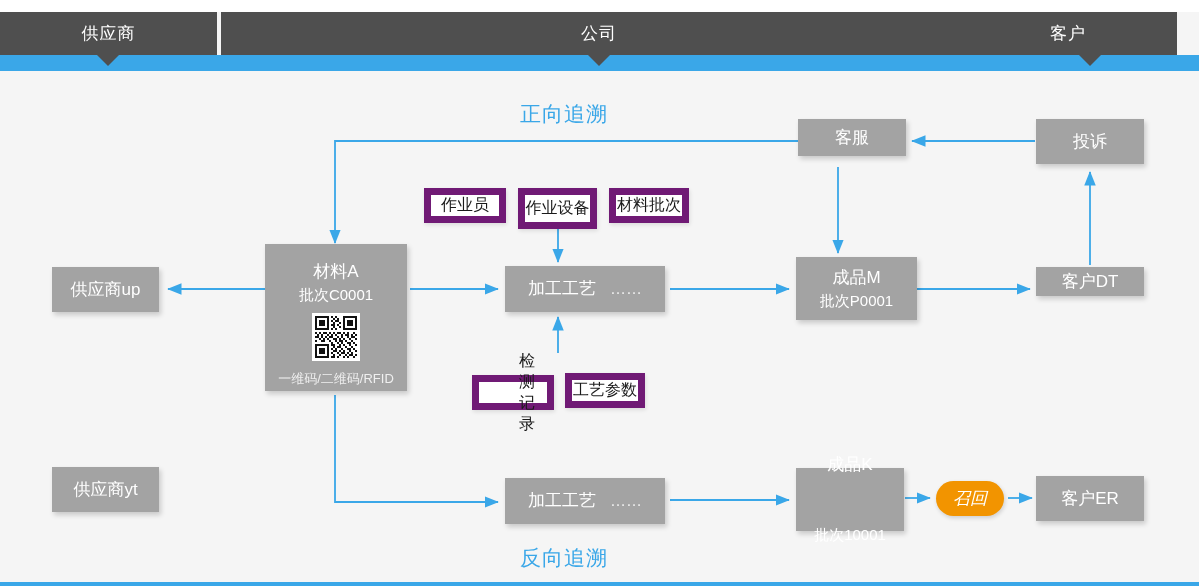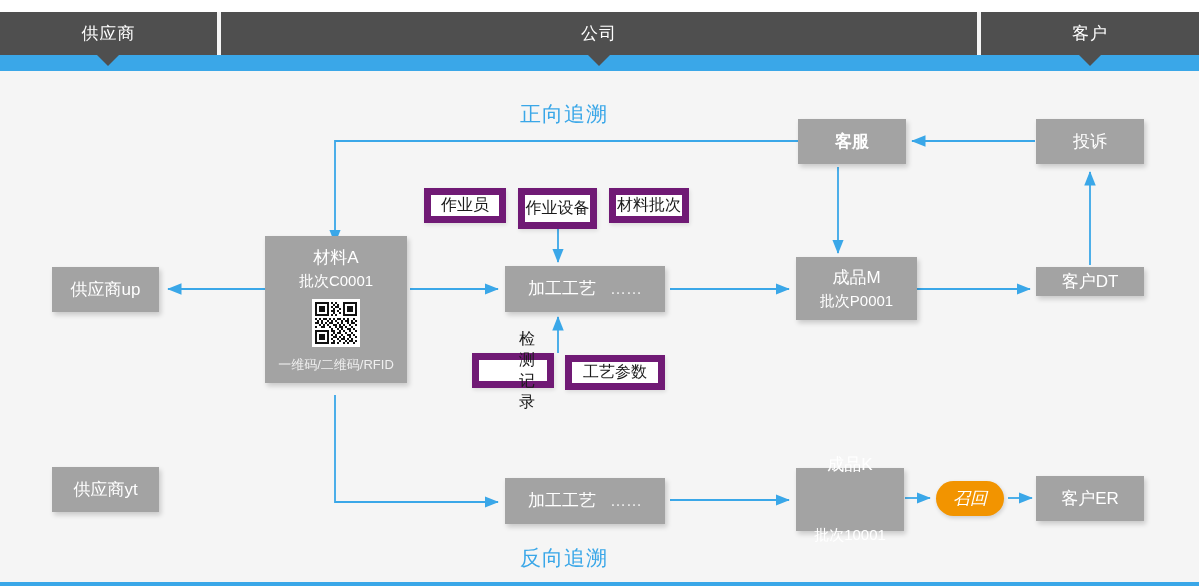--- a/index.html
+++ b/index.html
@@ -27,21 +27,21 @@
     background: #4f4f4f;
     color: #ffffff;
     display: flex;
     align-items: center;
     justify-content: center;
     font-size: 17px;
     letter-spacing: 1px;
   }
   .lane-supplier { left: 0;    width: 217px; }
   .lane-company  { left: 221px; width: 756px; }
-  .lane-customer { left: 981px; width: 218px; }
+  .lane-customer { left: 959px; width: 218px; }
 
   .blue-strip {
     position: absolute;
     left: 0;
     width: 1199px;
     height: 16px;
     background: #3aa7e8;
   }
   .blue-strip.top    { top: 43px; }
   .blue-strip.bottom { top: 570px; }
@@ -206,21 +206,21 @@
   <div class="caption" style="left:520px; top:532px;">反向追溯</div>
 
   <div class="node" style="left:52px; top:455px; width:107px; height:45px;">
     <span class="t1">供应商yt</span>
   </div>
 
   <div class="node" style="left:52px; top:255px; width:107px; height:45px;">
     <span class="t1">供应商up</span>
   </div>
 
-  <div class="node" style="left:265px; top:224px; width:142px; height:147px; justify-content:flex-start; padding-top:10px;">
+  <div class="node" style="left:265px; top:232px; width:142px; height:147px; justify-content:flex-start; padding-top:16px;">
     <span class="t1">材料A</span>
     <span class="t2">批次C0001</span>
     <svg class="qr" viewBox="0 0 21 21" shape-rendering="crispEdges">
       <rect width="21" height="21" fill="#ffffff"></rect>
       <g fill="#111111">
         <rect x="0" y="0" width="7" height="1"></rect>
           <rect x="0" y="6" width="7" height="1"></rect>
         <rect x="0" y="0" width="1" height="7"></rect>
           <rect x="6" y="0" width="1" height="7"></rect>
         <rect x="2" y="2" width="3" height="3"></rect>
@@ -345,38 +345,38 @@
 
   <div class="chip" style="left:424px; top:176px; width:82px; height:35px;">
     <span>作业员</span>
   </div>
   <div class="chip" style="left:518px; top:176px; width:79px; height:41px;">
     <span>作业设备</span>
   </div>
   <div class="chip" style="left:609px; top:176px; width:80px; height:35px;">
     <span>材料批次</span>
   </div>
-  <div class="chip" style="left:472px; top:341px; width:82px; height:35px;padding-left:40px;">
+  <div class="chip" style="left:472px; top:363px; width:82px; height:35px;padding-left:40px;">
     <span>检测记录</span>
   </div>
-  <div class="chip" style="left:565px; top:343px; width:100px; height:35px;">
+  <div class="chip" style="left:565px; top:361px; width:80px; height:35px;">
     <span>工艺参数</span>
   </div>
 
   <div class="node" style="left:796px; top:245px; width:121px; height:63px;">
     <span class="t1">成品M</span>
     <span class="t2">批次P0001</span>
   </div>
 
   <div class="node" style="left:796px; top:456px; width:108px; height:63px;gap:47px;">
     <span class="t1">成品K</span>
     <span class="t2">批次10001</span>
   </div>
 
-  <div class="node" style="left:798px; top:107px; width:108px; height:45px;font-weight:bold;">
+  <div class="node" style="left:798px; top:107px; width:108px; height:37px;">
     <span class="t1">客服</span>
   </div>
 
   <div class="node" style="left:1036px; top:107px; width:108px; height:45px;">
     <span class="t1">投诉</span>
   </div>
 
   <div class="node" style="left:1036px; top:255px; width:108px; height:29px;">
     <span class="t1">客户DT</span>
   </div>

